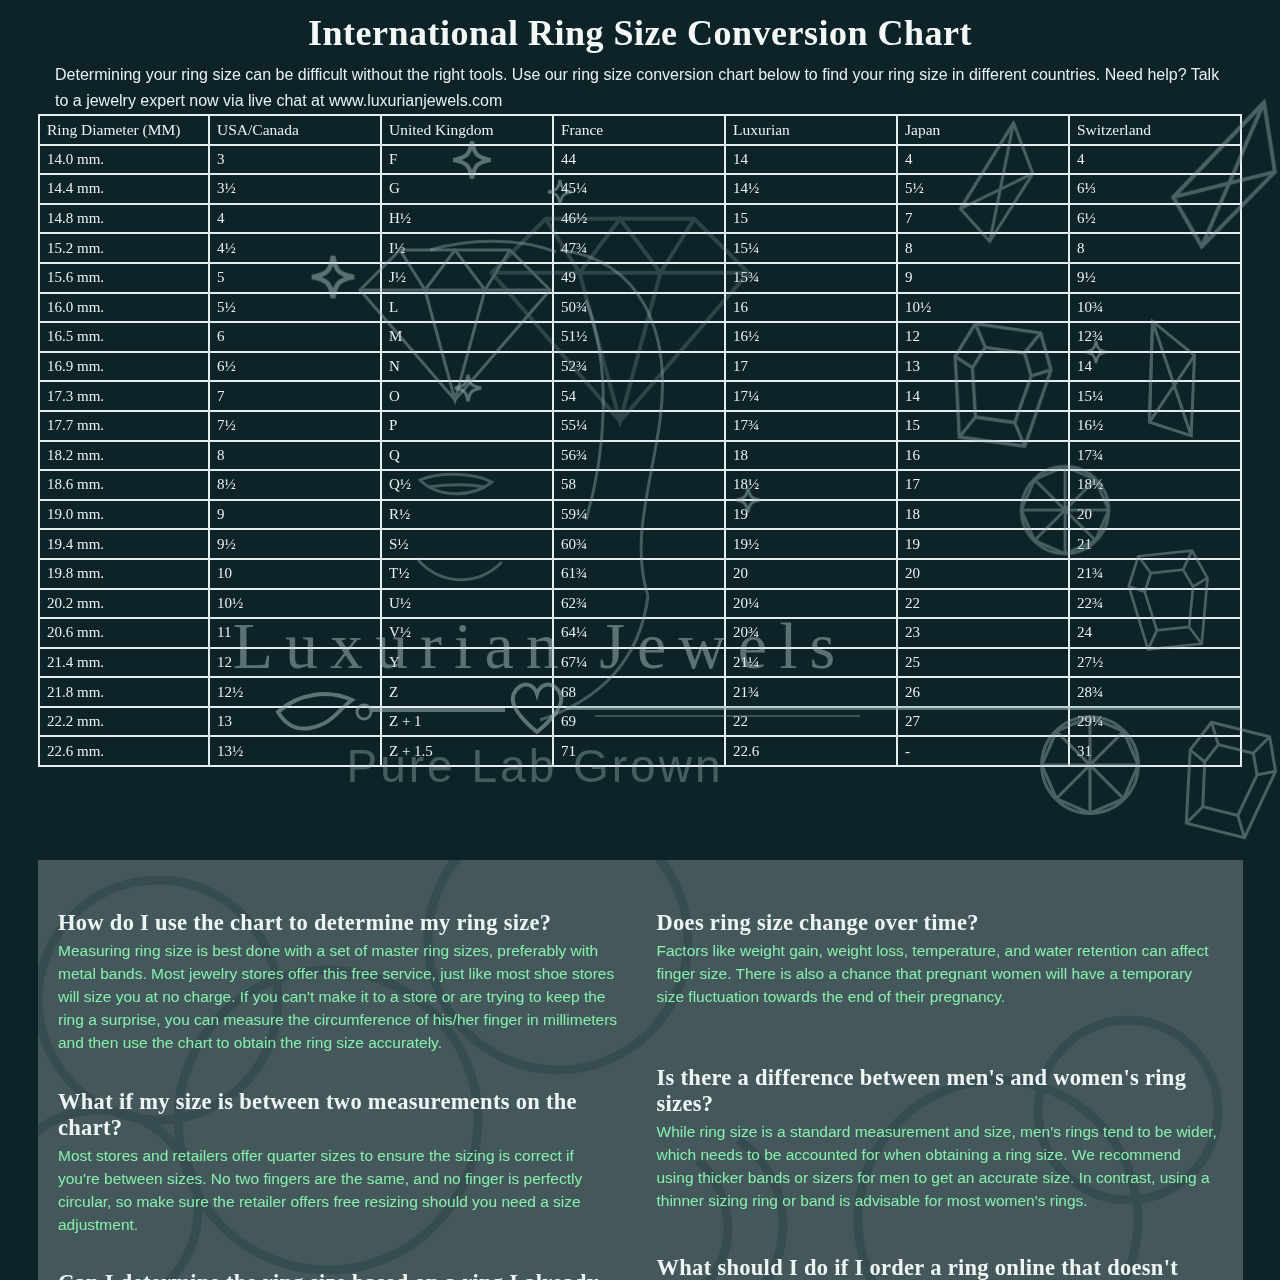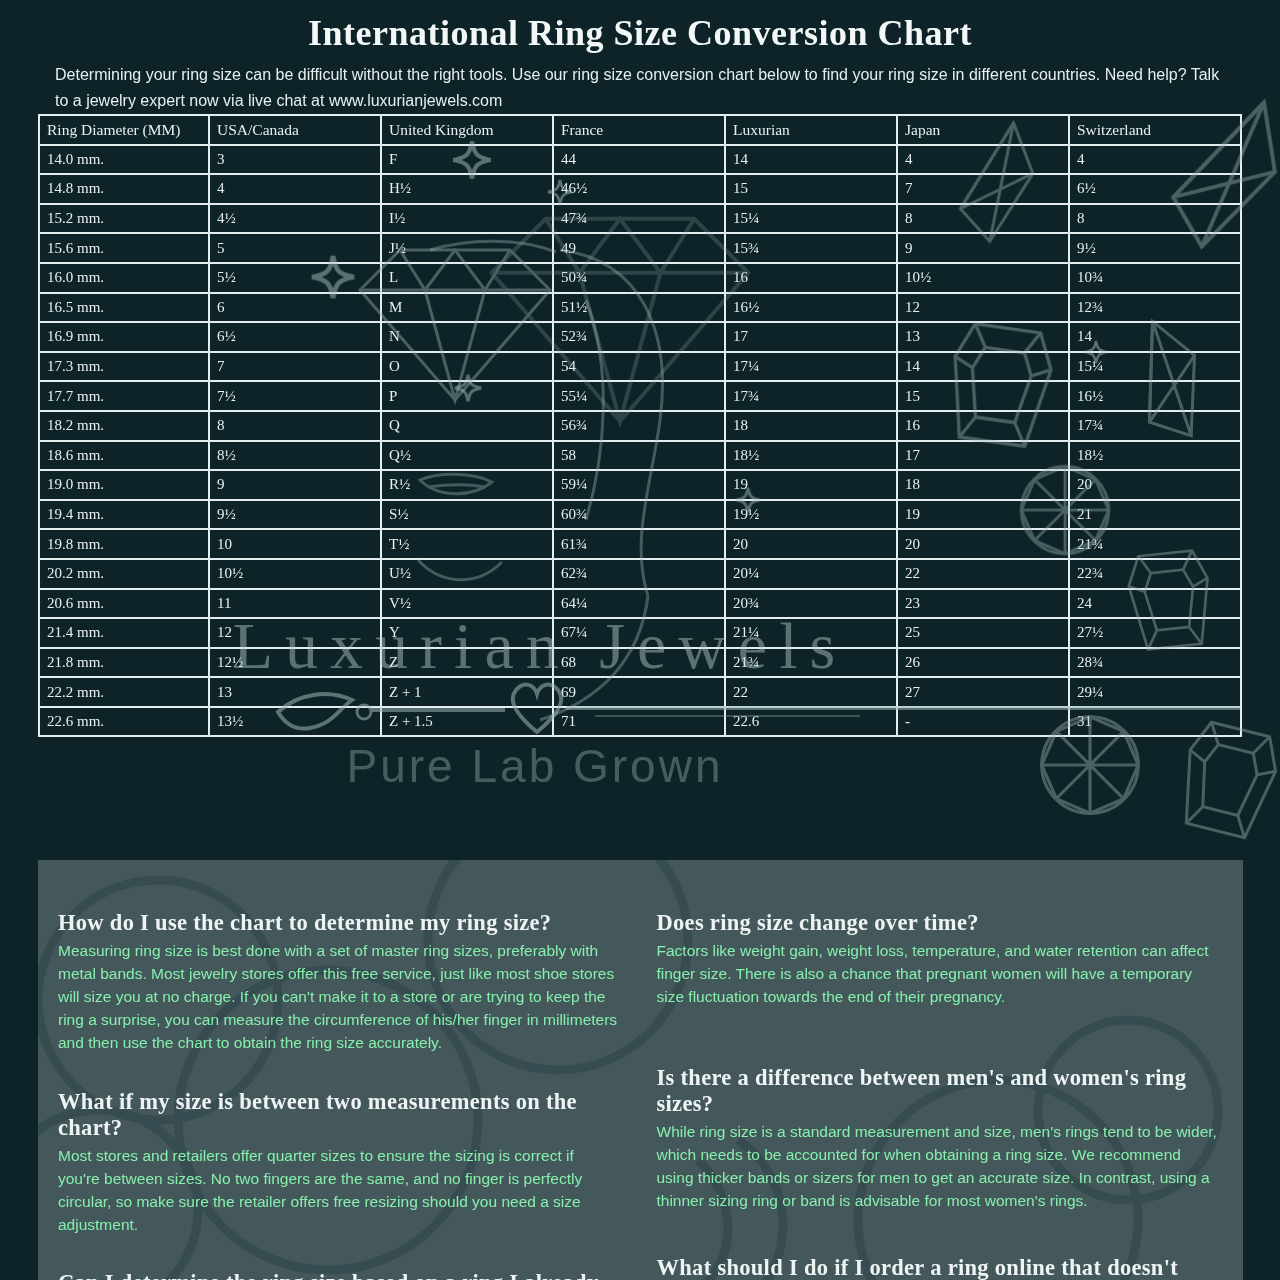--- a/index.html
+++ b/index.html
@@ -134,20 +134,29 @@
       </thead>
     <tbody>
         <tr>
           <td>14.0 mm.</td>
           <td>3</td>
           <td>F</td>
           <td>44</td>
           <td>14</td>
           <td>4</td>
           <td>4</td>
+        </tr>
+        <tr>
+          <td>14.4 mm.</td>
+          <td>3½</td>
+          <td>G</td>
+          <td>45¼</td>
+          <td>14½</td>
+          <td>5½</td>
+          <td>6⅓</td>
         </tr>
         <tr>
           <td>14.8 mm.</td>
           <td>4</td>
           <td>H½</td>
           <td>46½</td>
           <td>15</td>
           <td>7</td>
           <td>6½</td>
         </tr>

